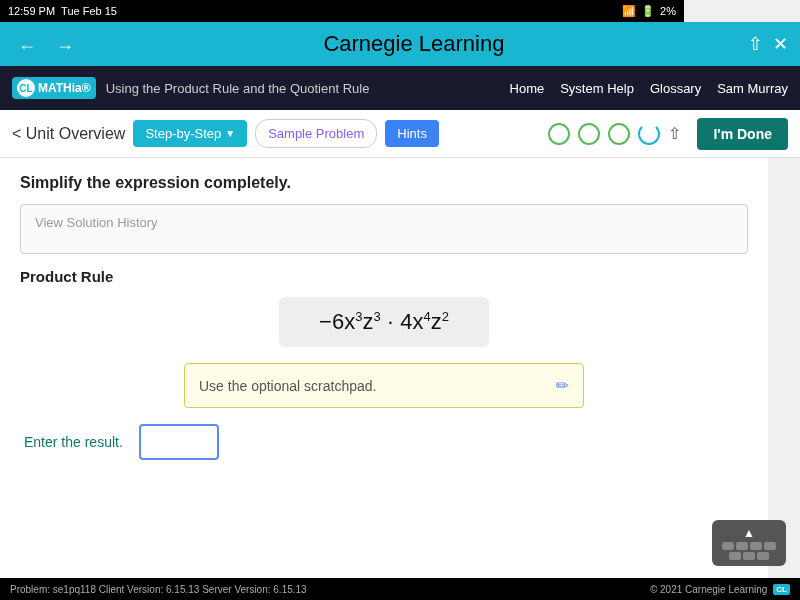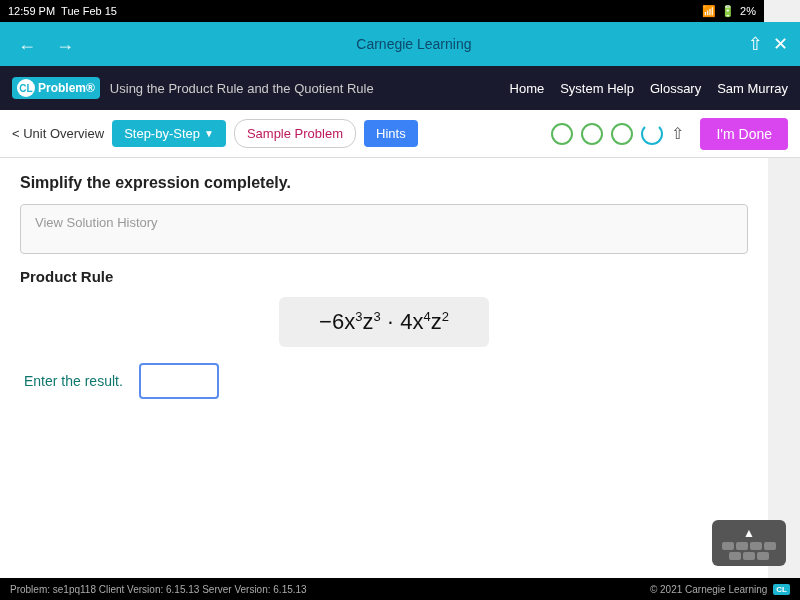--- a/index.html
+++ b/index.html
@@ -1,20 +1,20 @@
 <!DOCTYPE html>
 <html><head>
   <meta charset="utf-8">
   <style>
     * { box-sizing: border-box; margin: 0; padding: 0; }
     body { width: 800px; height: 600px; overflow: hidden; font-family: -apple-system, BlinkMacSystemFont, 'Segoe UI', Arial, sans-serif; background: #f0f0f0; }
 
     
     #status-bar {
-      width: 764px;
+      width: 684px;
       height: 22px;
       background: #000;
       display: flex;
       align-items: center;
       justify-content: space-between;
       padding: 0 8px;
       color: #fff;
       font-size: 11px;
     }
     #status-bar .status-left { display: flex; gap: 6px; align-items: center; }
@@ -32,21 +32,21 @@
     }
     #title-bar .nav-buttons { display: flex; gap: 8px; }
     #title-bar .nav-btn {
       width: 30px; height: 30px;
       background: none; border: none;
       color: #fff; font-size: 18px; cursor: pointer;
       display: flex; align-items: center; justify-content: center;
       opacity: 0.9;
     }
     #title-bar .title-text {
-      font-size: 14px; font-weight: 500; color: #0c4a6e;
+      font-size: 22px; font-weight: 500; color: #000000;
     }
     #title-bar .title-actions { display: flex; gap: 10px; align-items: center; }
     #title-bar .title-action-btn {
       background: none; border: none; color: #fff; font-size: 18px; cursor: pointer;
       display: flex; align-items: center; justify-content: center;
     }
 
     
     #app-bar {
       width: 800px;
@@ -84,32 +84,32 @@
       width: 800px;
       height: 48px;
       background: #fff;
       border-bottom: 1px solid #ddd;
       display: flex;
       align-items: center;
       padding: 0 12px;
       gap: 8px;
     }
     #toolbar .unit-overview-link {
-      color: #333; font-size: 13px; cursor: pointer;
+      color: #333; font-size: 16px; cursor: pointer;
       display: flex; align-items: center; gap: 2px;
     }
     #toolbar .step-by-step-btn {
       background: #1ab5d0; color: #fff;
       border: none; border-radius: 4px;
       padding: 6px 12px; font-size: 13px; cursor: pointer;
       display: flex; align-items: center; gap: 4px;
     }
     #toolbar .step-by-step-btn .dropdown-arrow { font-size: 10px; }
     #toolbar .sample-problem-btn {
-      background: #fff; color: #be185d;
+      background: #fff; color: #8b5cf6;
       border: 1px solid #ccc; border-radius: 13px;
       padding: 6px 12px; font-size: 13px; cursor: pointer;
     }
     #toolbar .hints-btn {
       background: #3b82f6; color: #fff;
       border: none; border-radius: 4px;
       padding: 6px 12px; font-size: 13px; cursor: pointer;
     }
     #toolbar .spacer { flex: 1; }
     #toolbar .progress-circles { display: flex; gap: 8px; align-items: center; }
@@ -123,23 +123,23 @@
       border: 2px solid #1ab5d0;
       border-top-color: transparent;
       animation: spin 1s linear infinite;
     }
     @keyframes spin { to { transform: rotate(360deg); } }
     #toolbar .chevron-up-btn {
       background: none; border: none;
       font-size: 16px; cursor: pointer; color: #555;
     }
     #toolbar .im-done-btn {
-      background: #d946ef; color: #fff;
+      background: #0f766e; color: #fff;
       border: none; border-radius: 4px;
-      padding: 8px 16px; font-size: 14px; font-weight: 400; cursor: pointer;
+      padding: 8px 16px; font-size: 14px; font-weight: 700; cursor: pointer;
       margin-left: 8px;
     }
 
     
     #main-content {
       width: 768px;
       height: calc(600px - 22px - 44px - 44px - 48px - 22px);
       background: #fff;
       padding: 16px 20px;
       overflow-y: auto;
@@ -286,21 +286,21 @@
   <div class="title-actions">
     <button class="title-action-btn">⇧</button>
     <button class="title-action-btn">✕</button>
   </div>
 </div>
 
 <div id="app-bar">
   <div class="app-bar-left">
     <div class="mathia-logo">
       <span class="cl-badge">CL</span>
-      <span>Problem®</span>
+      <span>MATHia®</span>
     </div>
     <span class="lesson-title">Using the Product Rule and the Quotient Rule</span>
   </div>
   <div class="app-bar-right">
     <a class="app-bar-link">Home</a>
     <a class="app-bar-link">System Help</a>
     <a class="app-bar-link">Glossary</a>
     <a class="app-bar-link">Sam Murray</a>
   </div>
 </div>
@@ -342,20 +342,24 @@
   <p class="product-rule-label">Product Rule</p>
 
   <div class="expression-box">
     <div class="expression-container">
       <span>
         −6x<sup>3</sup>z<sup>3</sup> · 4x<sup>4</sup>z<sup>2</sup>
       </span>
     </div>
   </div>
 
+  <div class="scratchpad-box">
+    <span>Use the optional scratchpad.</span>
+    <span class="scratchpad-icon">✏</span>
+  </div>
 
   <div class="enter-result-row">
     <span class="enter-result-label">Enter the result.</span>
     <input class="answer-input" type="text" style="">
   </div>
 </div>
 
 <button id="keyboard-btn">
   <span class="kb-arrow">▲</span>
   <div class="kb-icon-row">

